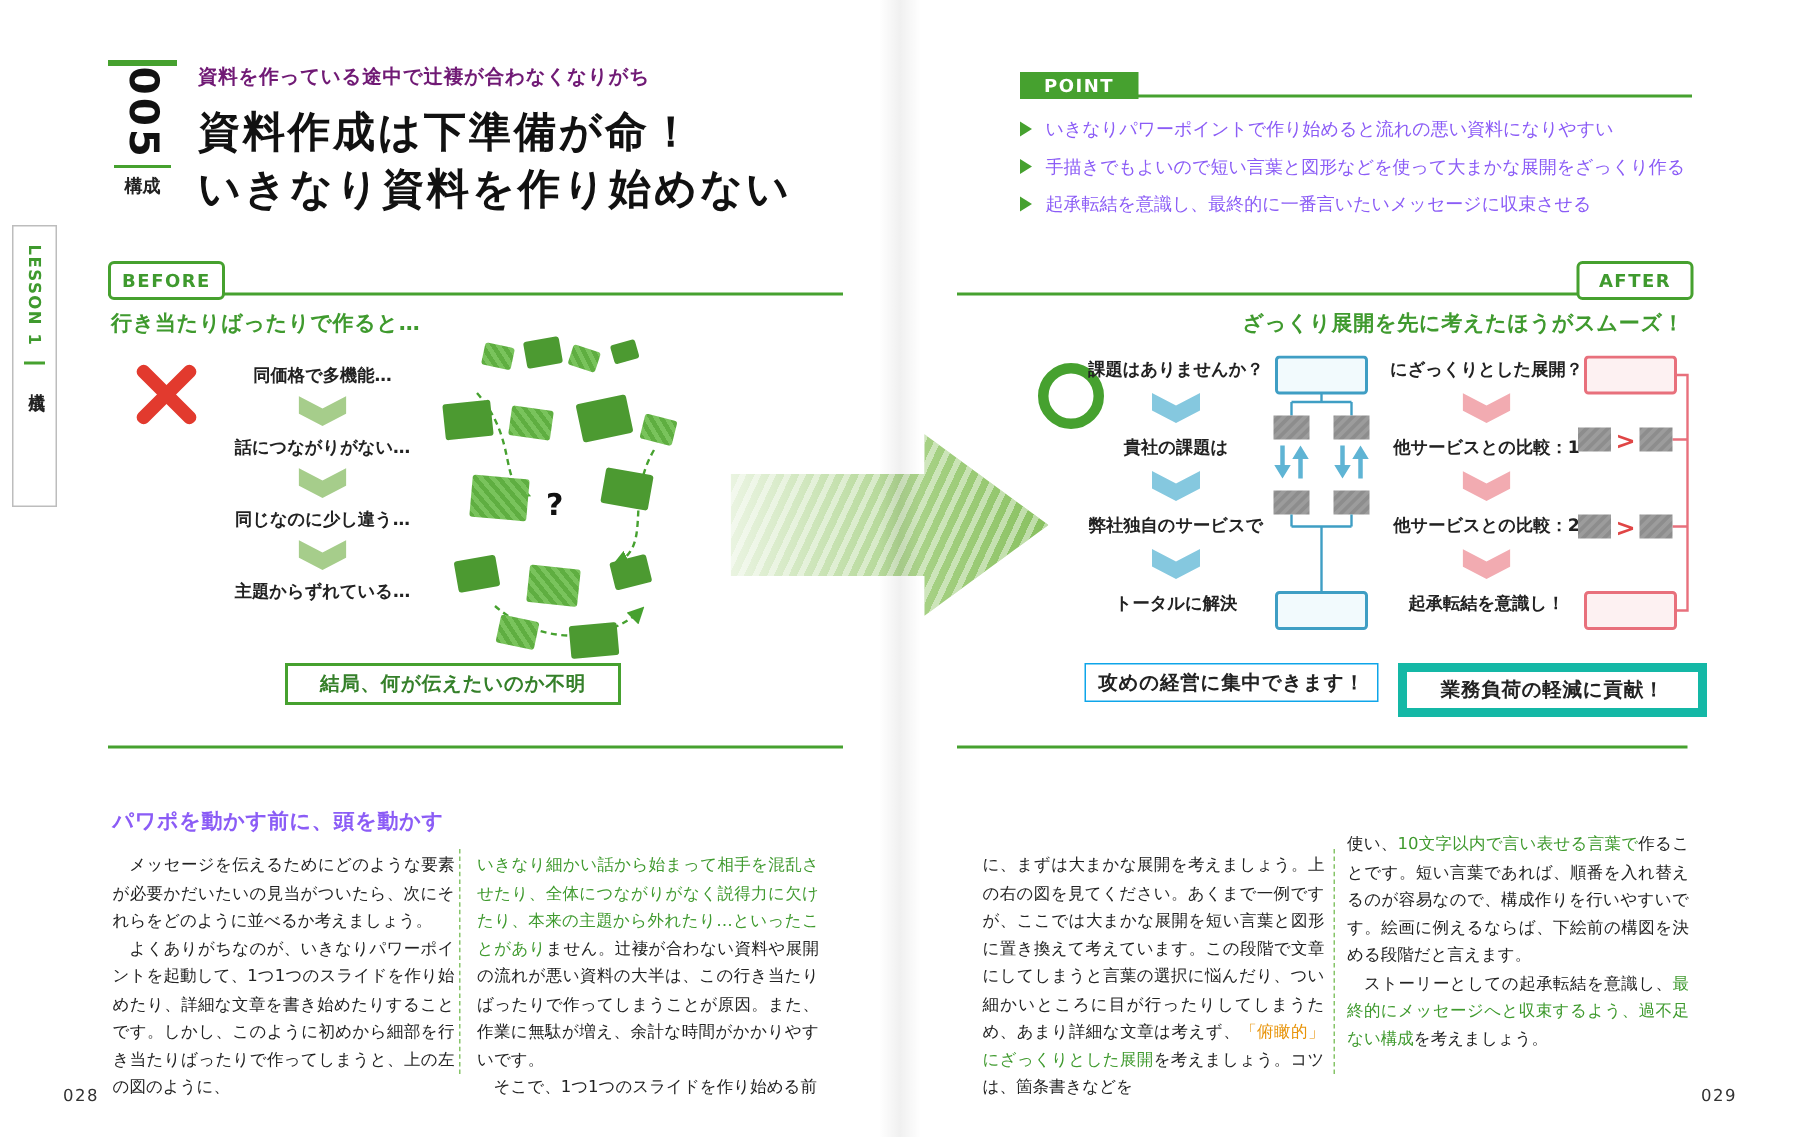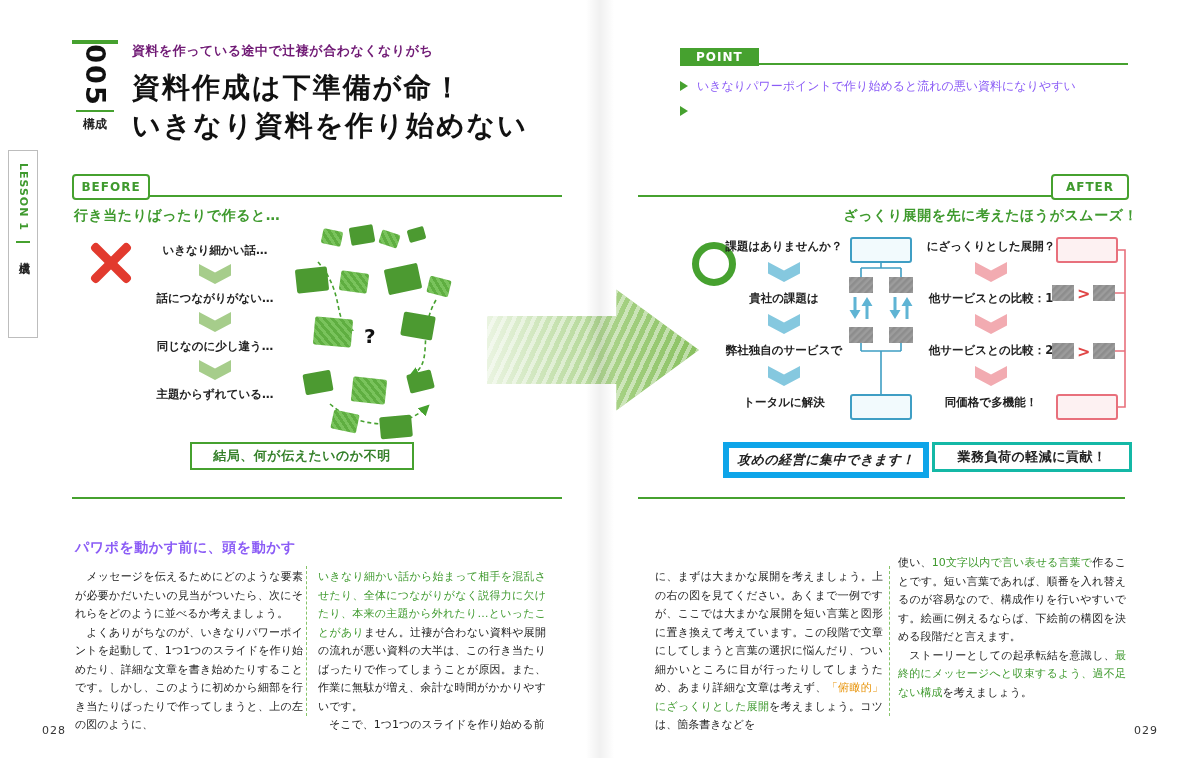--- a/index.html
+++ b/index.html
@@ -50,22 +50,22 @@
   #scatter{left:288px;top:226px;width:175px;height:212px;}
   .note{position:absolute;border-radius:2px;}
   .note.v0{background:#4c9a31;}
   .note.v1{background:repeating-linear-gradient(45deg,#5fae41 0 3px,#79c35c 3px 6px);}
   .qmark{position:absolute;left:76px;top:98px;font-size:20px;font-weight:bold;color:#111;}
   #scatter svg{position:absolute;left:0;top:0;}
 
   
   .result-box{height:24px;background:#fff;display:flex;align-items:center;justify-content:center;font-size:13px;font-weight:bold;letter-spacing:.5px;text-align:center;}
   .rb-green{border:2px solid #46a12f;color:#35802a;}
-  .rb-blue{border:6px solid #0ea5e9;color:#222;font-style:italic;}
-  .rb-pink{border:3px solid #14b8a6;color:#222;}
+  .rb-blue{border:1px solid #0ea5e9;color:#222;}
+  .rb-pink{border:6px solid #14b8a6;color:#222;}
 
   
   .big-arrow{left:487px;top:287px;width:212px;height:126px;
     clip-path:polygon(0% 23%,61% 23%,61% 2%,100% 50%,61% 98%,61% 77%,0% 77%);
     background-image:repeating-linear-gradient(115deg,rgba(255,255,255,.45) 0 4px,rgba(255,255,255,0) 4px 9px),
       linear-gradient(90deg,#eaf4e1 0%,#a3cf80 65%,#88c05f 100%);}
 
   
   .article-heading{left:75px;top:539px;font-size:14px;font-weight:bold;color:#8b5cf6;letter-spacing:.5px;}
   .col{width:228px;font-size:11px;line-height:18.5px;text-align:justify;}
@@ -114,38 +114,43 @@
   <div class="abs point-block">
     <div class="point-rule"></div>
     <div class="point-label">POINT</div>
     <div class="point-rows">
         <div class="point-row">
           <span class="tri"></span>
           <span>いきなりパワーポイントで作り始めると流れの悪い資料になりやすい</span>
         </div>
         <div class="point-row">
           <span class="tri"></span>
+          <span>手描きでもよいので短い言葉と図形などを使って大まかな展開をざっくり作る</span>
+        </div>
+        <div class="point-row">
+          <span class="tri"></span>
+          <span>起承転結を意識し、最終的に一番言いたいメッセージに収束させる</span>
         </div>
       </div>
   </div>
 
   <div class="abs rule" style="left:72px;top:195px;width:490px;"></div>
   <div class="abs tab-box" style="left:72px;top:174px;">BEFORE</div>
   <div class="abs rule" style="left:638px;top:195px;width:487px;"></div>
   <div class="abs tab-box" style="left:1051px;top:174px;">AFTER</div>
 
   <div class="abs sec-heading" style="left:74px;top:207px;">行き当たりばったりで作ると…</div>
-  <div class="abs sec-heading" style="right:62px;top:207px;text-align:left;margin-left:48px;">ざっくり展開を先に考えたほうがスムーズ！</div>
+  <div class="abs sec-heading" style="right:77px;top:207px;text-align:left;margin-left:48px;">ざっくり展開を先に考えたほうがスムーズ！</div>
 
   <div class="abs x-mark">
       <i class="a"></i>
       <i class="b"></i>
     </div>
   <div class="abs flow flow-before" style="left:146px;top:242px;width:138px;">
-      <div class="step">いきなり細かい話…</div>
+      <div class="step">同価格で多機能…</div>
       <div class="chev"></div>
       <div class="step">話につながりがない…</div>
       <div class="chev"></div>
       <div class="step">同じなのに少し違う…</div>
       <div class="chev"></div>
       <div class="step">主題からずれている…</div>
     </div>
 
   <div class="abs" id="scatter">
     <svg width="175" height="212" viewBox="0 0 175 212">
@@ -215,21 +220,21 @@
 
   <div class="abs result-box rb-blue" style="left:723px;top:442px;width:194px;">攻めの経営に集中できます！</div>
 
   <div class="abs flow flow-pink" style="left:930px;top:238px;width:122px;">
       <div class="step">にざっくりとした展開？</div>
       <div class="chev"></div>
       <div class="step">他サービスとの比較：1</div>
       <div class="chev"></div>
       <div class="step">他サービスとの比較：2</div>
       <div class="chev"></div>
-      <div class="step">同価格で多機能！</div>
+      <div class="step">起承転結を意識し！</div>
     </div>
 
   <svg class="abs" style="left:1048px;top:237px;" width="78" height="198" viewBox="0 0 78 198">
     <defs>
       <pattern id="hb2" width="5" height="5" patternTransform="rotate(45)" patternUnits="userSpaceOnUse">
         <rect width="5" height="5" fill="#9c9c9c"></rect>
           <rect width="2.5" height="5" fill="#8d8d8d"></rect>
       </pattern>
     </defs>
     <rect x="9" y="1" width="60" height="24" rx="2" fill="#fdf1f2" stroke="#e8707c" stroke-width="2"></rect>

